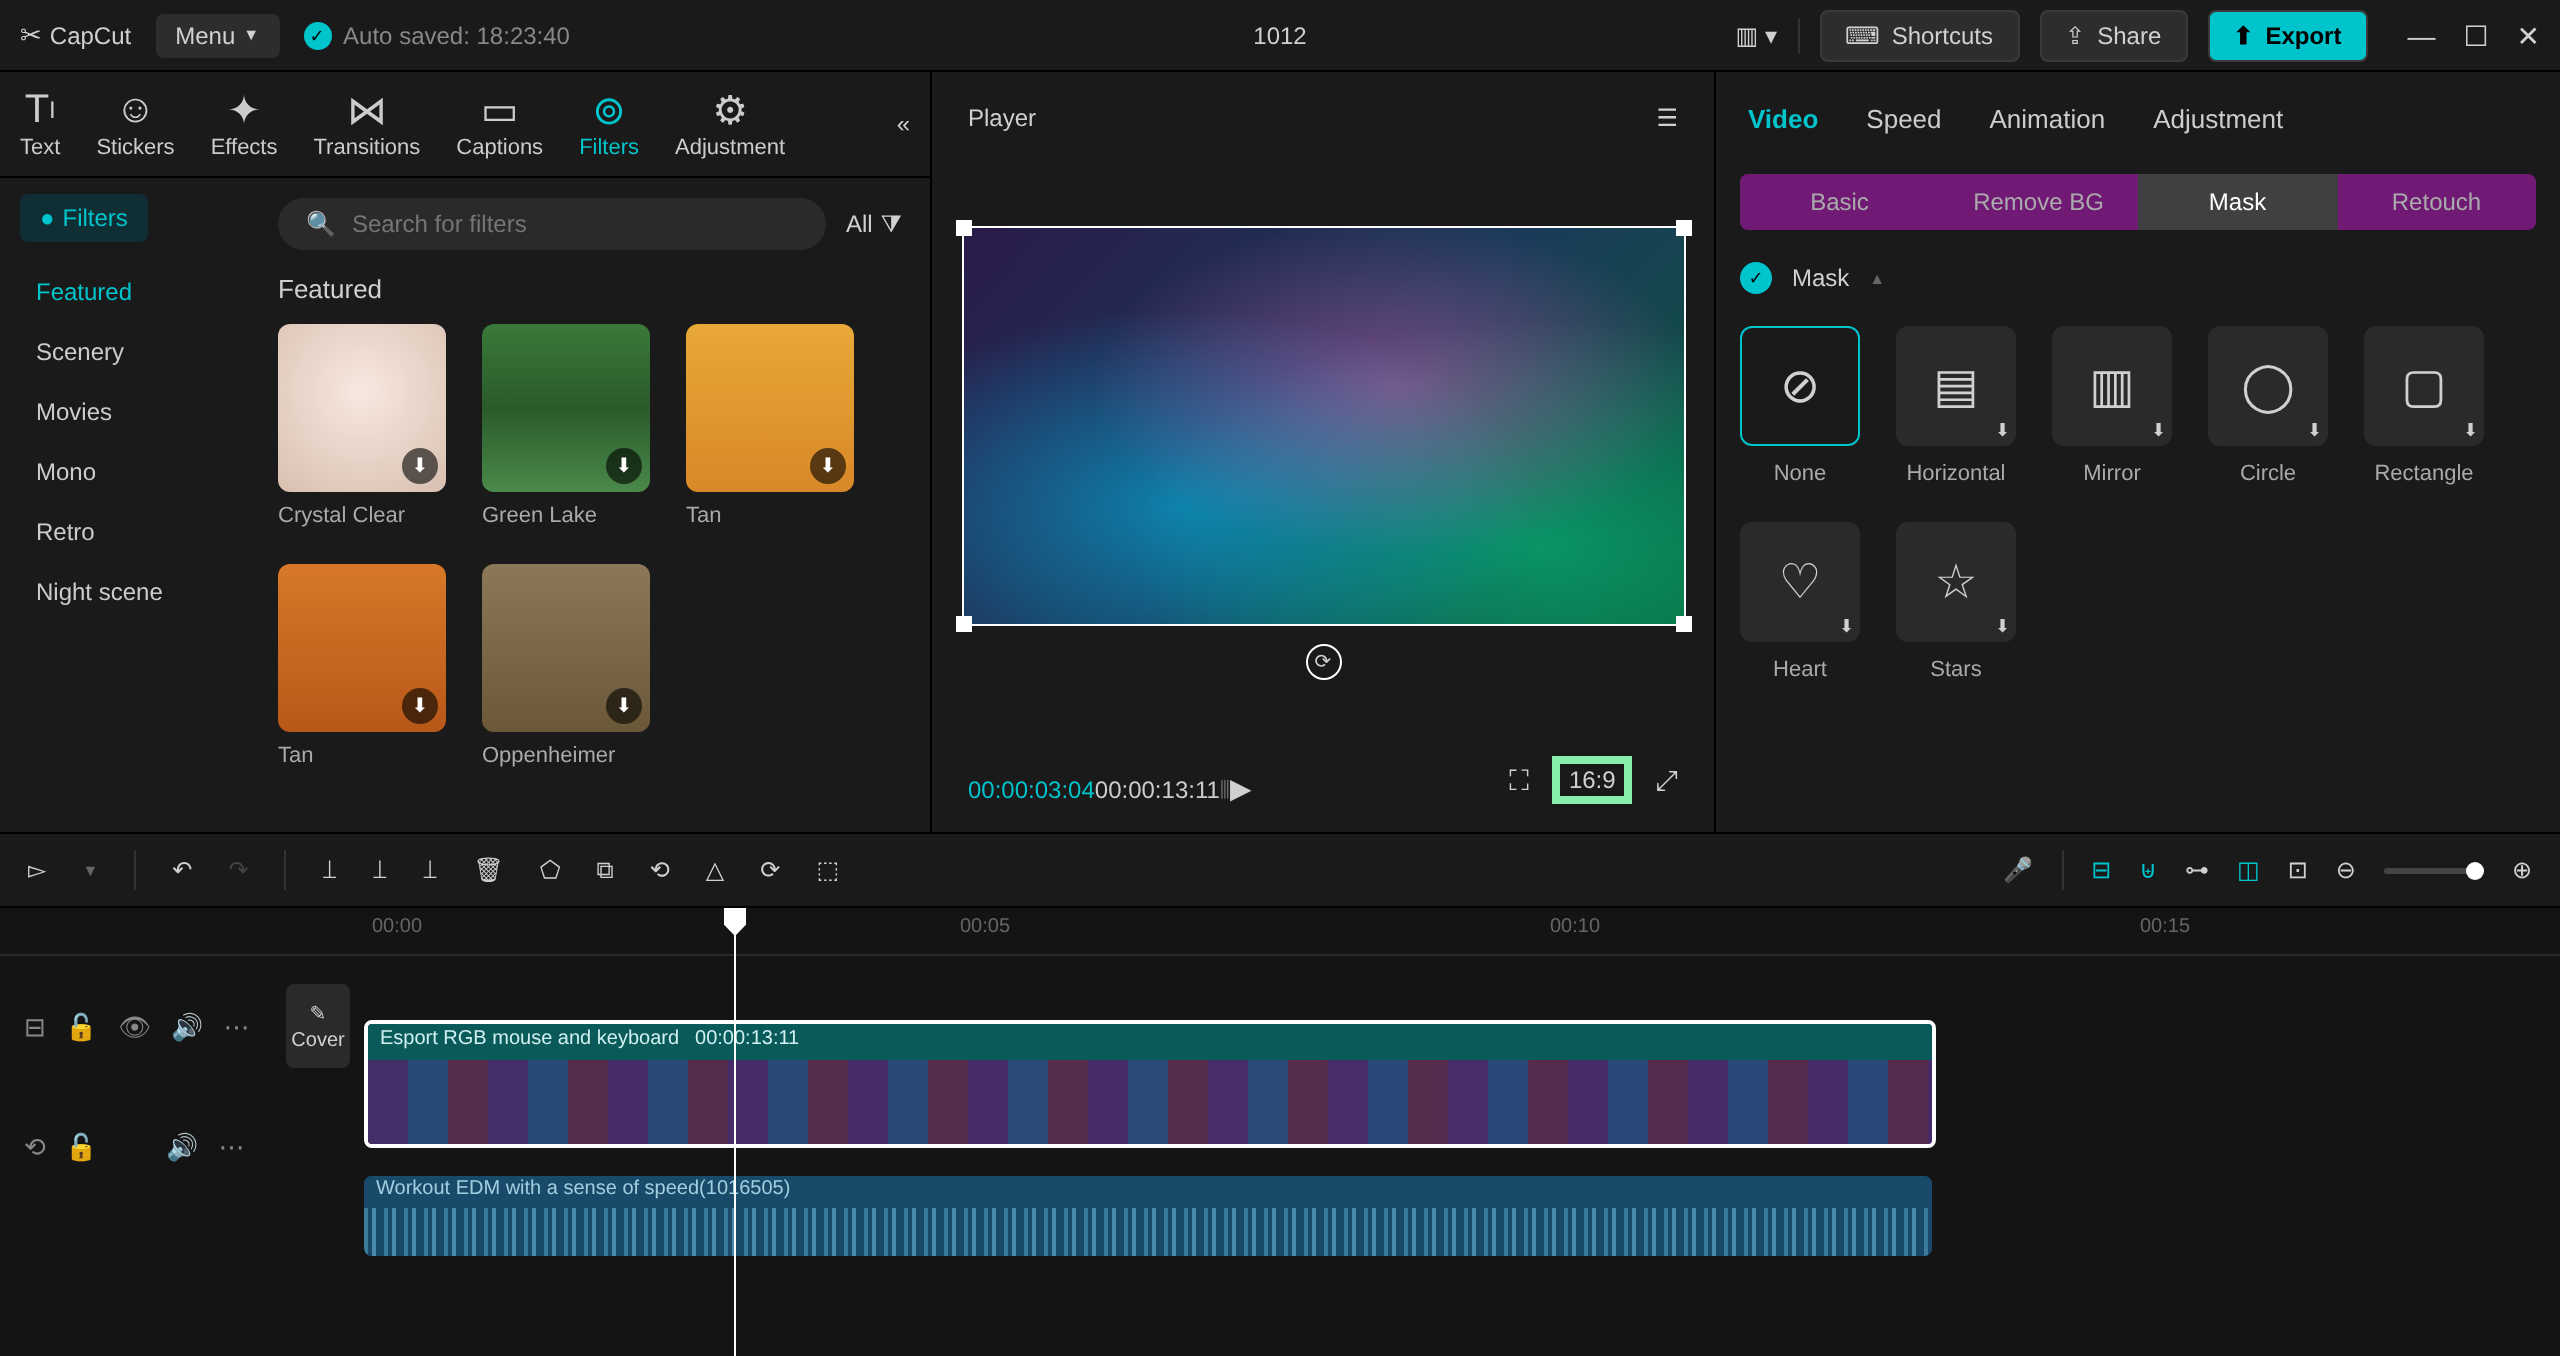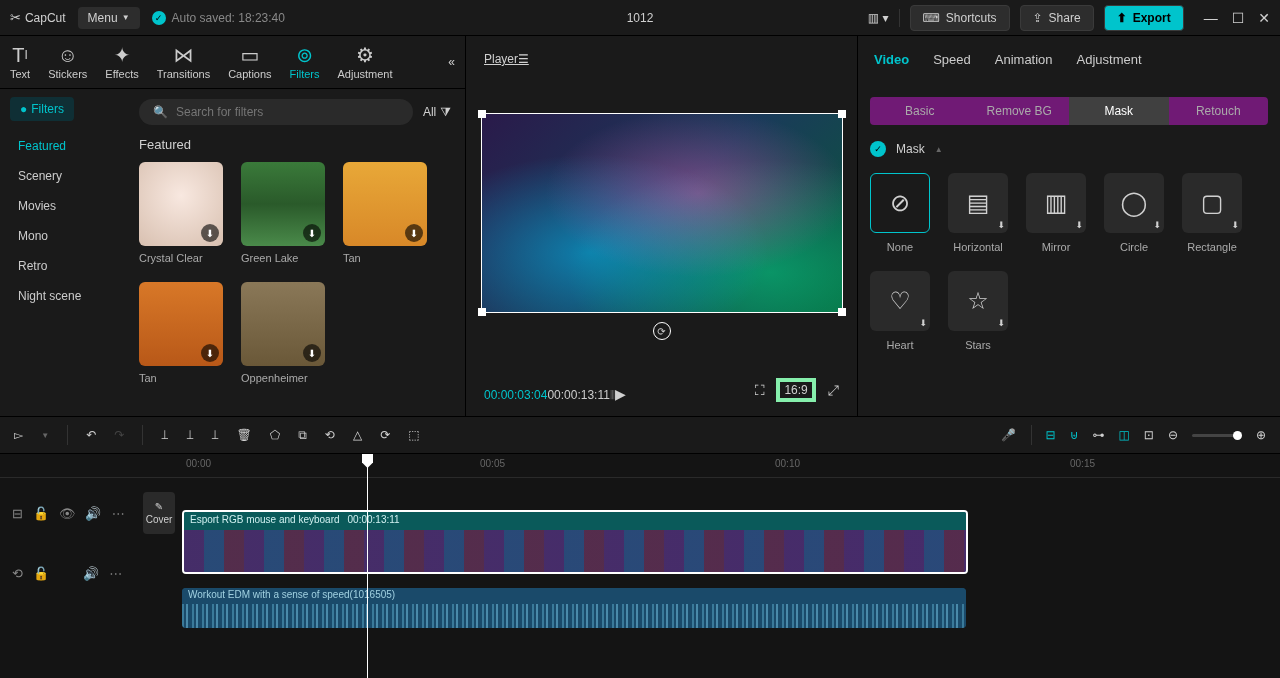--- a/index.html
+++ b/index.html
@@ -42,36 +42,36 @@
 .all-btn { display: flex; align-items: center; gap: 4px; cursor: pointer; }
 .section-title { font-size: 13px; margin-bottom: 10px; }
 .thumb-grid { display: flex; flex-wrap: wrap; gap: 18px; }
 .thumb-item { width: 84px; }
 .thumb { width: 84px; height: 84px; border-radius: 6px; position: relative; }
 .thumb-dl { position: absolute; bottom: 4px; right: 4px; width: 18px; height: 18px; background: rgba(0,0,0,0.6); border-radius: 50%; display: flex; align-items: center; justify-content: center; font-size: 10px; color: #fff; }
 .thumb-label { margin-top: 6px; font-size: 11px; color: #aaa; }
 
 
 .center-panel { width: 392px; background: #1a1a1a; border-right: 1px solid #000; display: flex; flex-direction: column; padding: 8px; }
-.player-header { display: flex; align-items: center; padding: 8px 10px; text-decoration: underline; }
+.player-header { display: flex; justify-content: space-between; align-items: center; padding: 8px 10px; }
 .preview-wrap { flex: 1; display: flex; align-items: center; justify-content: center; position: relative; }
 .preview { width: 362px; height: 200px; border: 1px solid #fff; position: relative; background: linear-gradient(135deg, #2a1a4a 0%, #1a3a5a 50%, #0a5a3a 100%); }
 .preview::before { content: ""; position: absolute; inset: 0; background: radial-gradient(ellipse at 60% 40%, rgba(255,100,200,0.4), transparent 50%), radial-gradient(ellipse at 30% 70%, rgba(0,200,255,0.5), transparent 50%), radial-gradient(ellipse at 80% 80%, rgba(0,255,150,0.4), transparent 50%); }
 .handle { position: absolute; width: 8px; height: 8px; border: 1px solid #fff; background: #fff; }
 .h-tl { top: -4px; left: -4px; } .h-tr { top: -4px; right: -4px; } .h-bl { bottom: -4px; left: -4px; } .h-br { bottom: -4px; right: -4px; }
 .sync-icon { position: absolute; bottom: -28px; left: 50%; transform: translateX(-50%); width: 18px; height: 18px; border: 1.5px solid #fff; border-radius: 50%; display: flex; align-items: center; justify-content: center; font-size: 10px; }
 .player-controls { display: flex; align-items: flex-end; padding: 6px 10px; margin-top: 20px; }
 .time-cur { color: #00c4cc; }
 .time-tot { color: #ccc; }
 .pc-right { margin-left: auto; display: flex; gap: 12px; align-items: center; font-size: 14px; }
 .ratio-box { border: 4px solid #86efac; padding: 1px 4px; font-size: 12px; }
 
 
 .right-panel { flex: 1; background: #1a1a1a; padding: 8px 12px; }
-.rp-tabs { display: flex; gap: 24px; padding: 8px 4px 30px; font-size: 13px; }
+.rp-tabs { display: flex; gap: 24px; padding: 8px 4px 20px; font-size: 13px; }
 .rp-tab { cursor: pointer; color: #ccc; }
 .rp-tab.active { color: #00c4cc; font-weight: 600; }
 .rp-subtabs { display: flex; background: #701a75; border-radius: 4px; overflow: hidden; margin-bottom: 16px; }
 .rp-subtab { flex: 1; text-align: center; padding: 7px 0; cursor: pointer; font-size: 12px; color: #aaa; }
 .rp-subtab.active { background: #404040; color: #fff; }
 .mask-toggle { display: flex; align-items: center; gap: 10px; margin-bottom: 16px; }
 .mask-check { width: 16px; height: 16px; background: #00c4cc; border-radius: 50%; display: flex; align-items: center; justify-content: center; font-size: 9px; color: #000; }
 .mask-grid { display: flex; flex-wrap: wrap; gap: 18px; }
 .mask-item { display: flex; flex-direction: column; align-items: center; gap: 8px; cursor: pointer; }
 .mask-box { width: 60px; height: 60px; background: #2a2a2a; border-radius: 6px; display: flex; align-items: center; justify-content: center; font-size: 24px; position: relative; }

